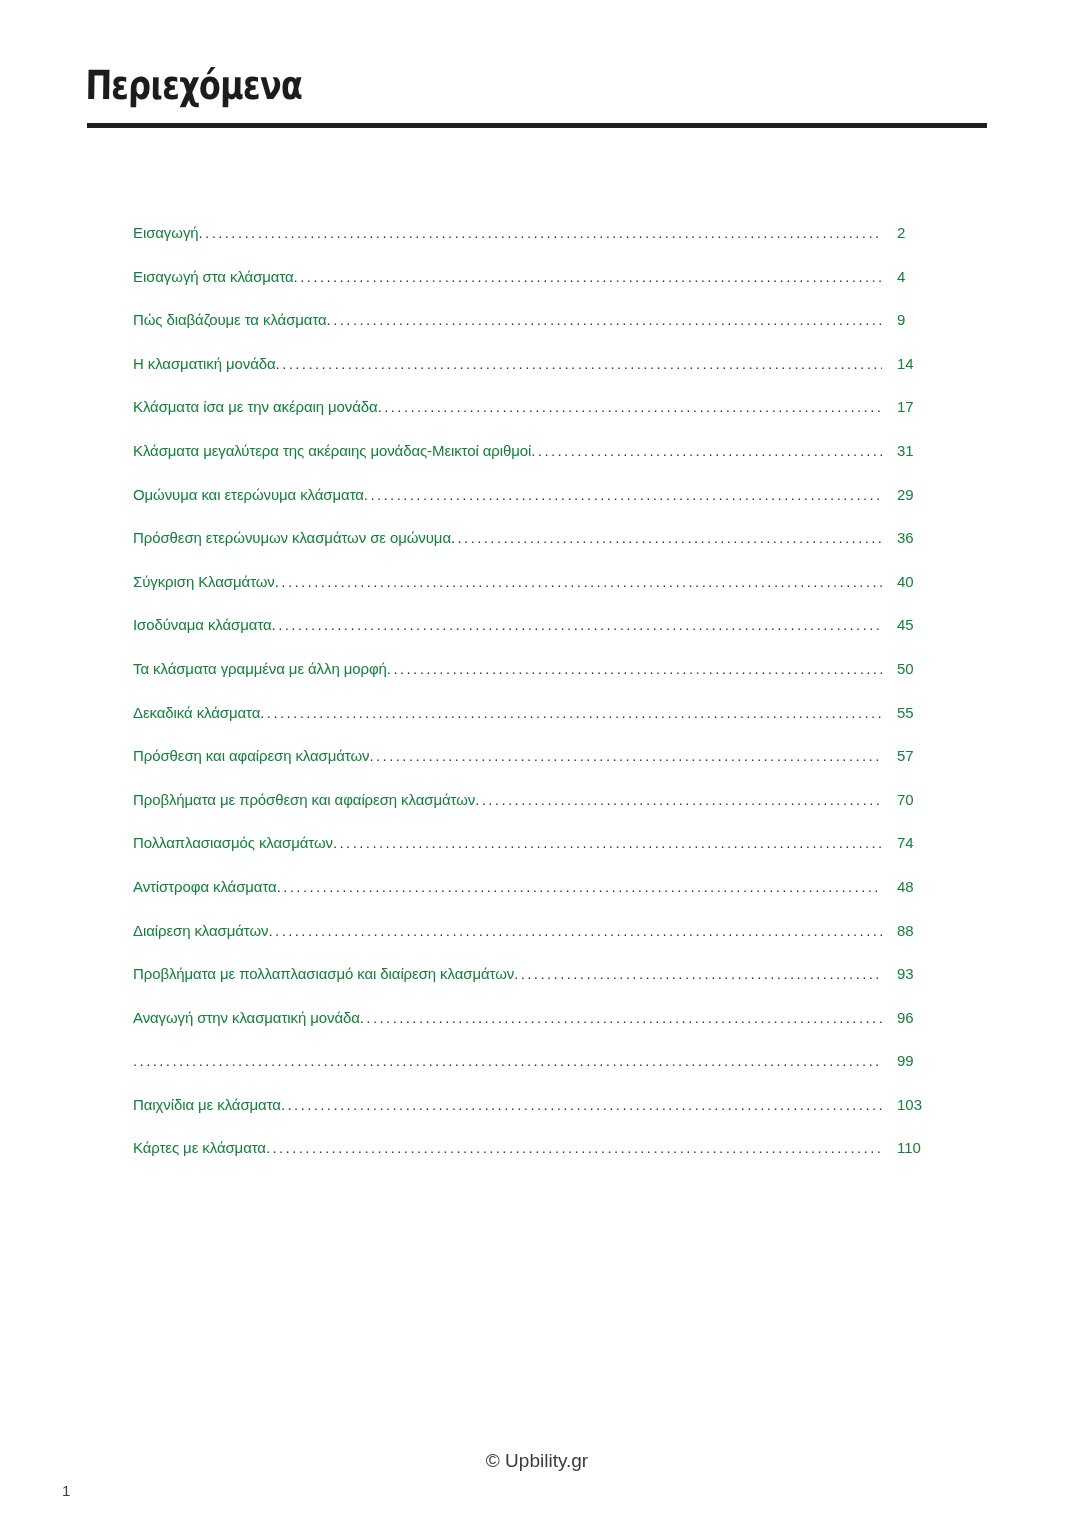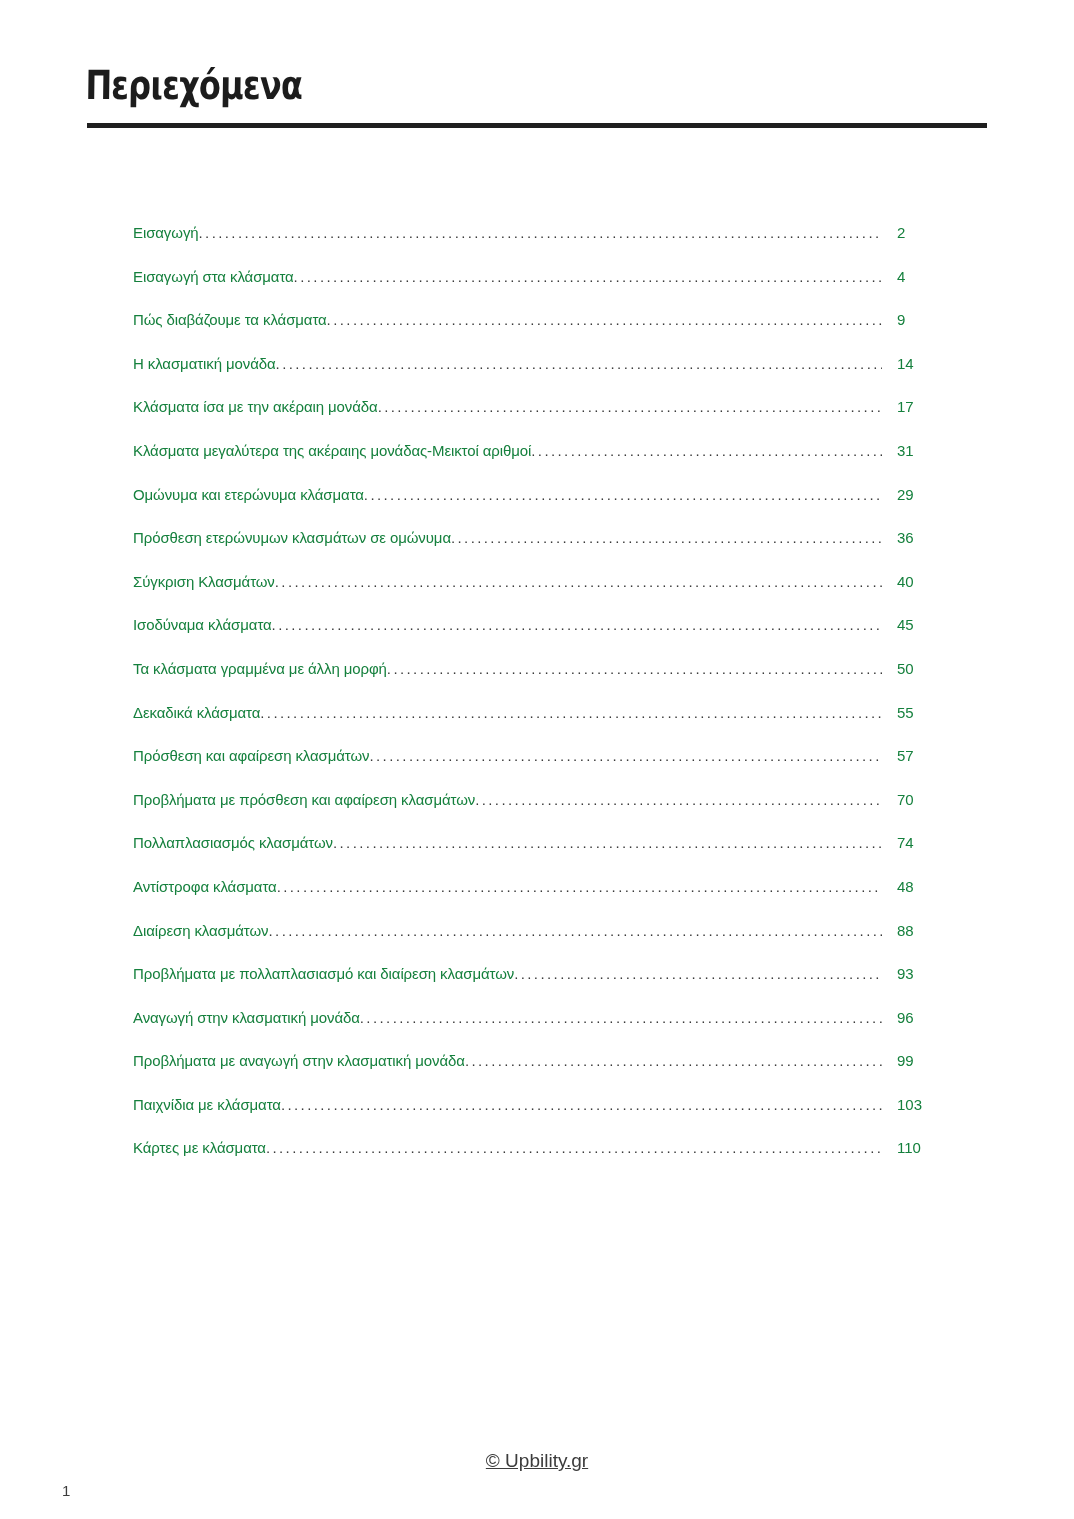--- a/index.html
+++ b/index.html
@@ -60,21 +60,20 @@
     margin-left:15px;
     white-space:nowrap;
     text-align:left;
   }
   .footer-copyright {
     position:absolute; left:0; top:1450px;
     width:100%;
     text-align:center;
     font-size:19px;
     color:#3c3c3c;
-    text-decoration:underline;
   }
   .footer-pagenum {
     position:absolute; left:62px; top:1482px;
     font-size:15px;
     color:#3c3c3c;
   }
 </style>
 </head>
 <body>
 
@@ -196,21 +195,20 @@
     <span class="toc-page">93</span>
   </li>
 
   <li class="toc-row">
     <span class="toc-title">Αναγωγή στην κλασματική μονάδα</span>
     <span class="toc-dots"></span>
     <span class="toc-page">96</span>
   </li>
 
   <li class="toc-row">
-    <span class="toc-title">Προβλήματα με αναγωγή στην κλασματική μονάδα</span>
     <span class="toc-dots"></span>
     <span class="toc-page">99</span>
   </li>
 
   <li class="toc-row">
     <span class="toc-title">Παιχνίδια με κλάσματα</span>
     <span class="toc-dots"></span>
     <span class="toc-page">103</span>
   </li>
 

